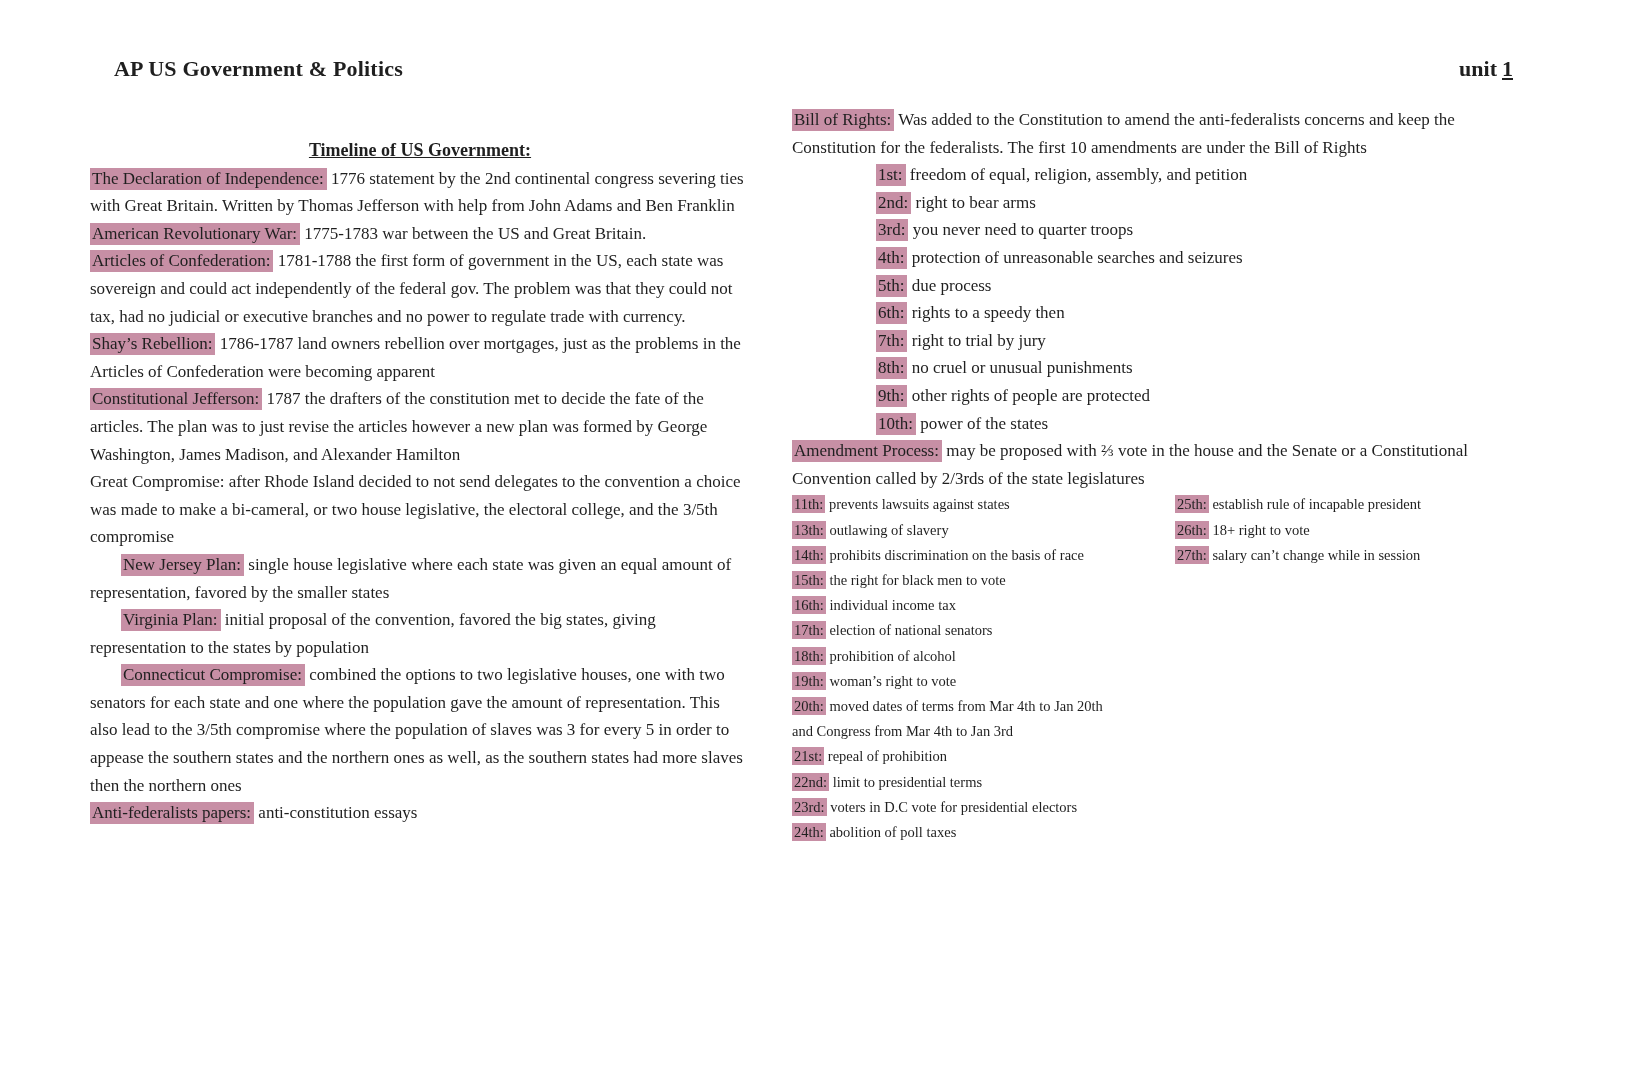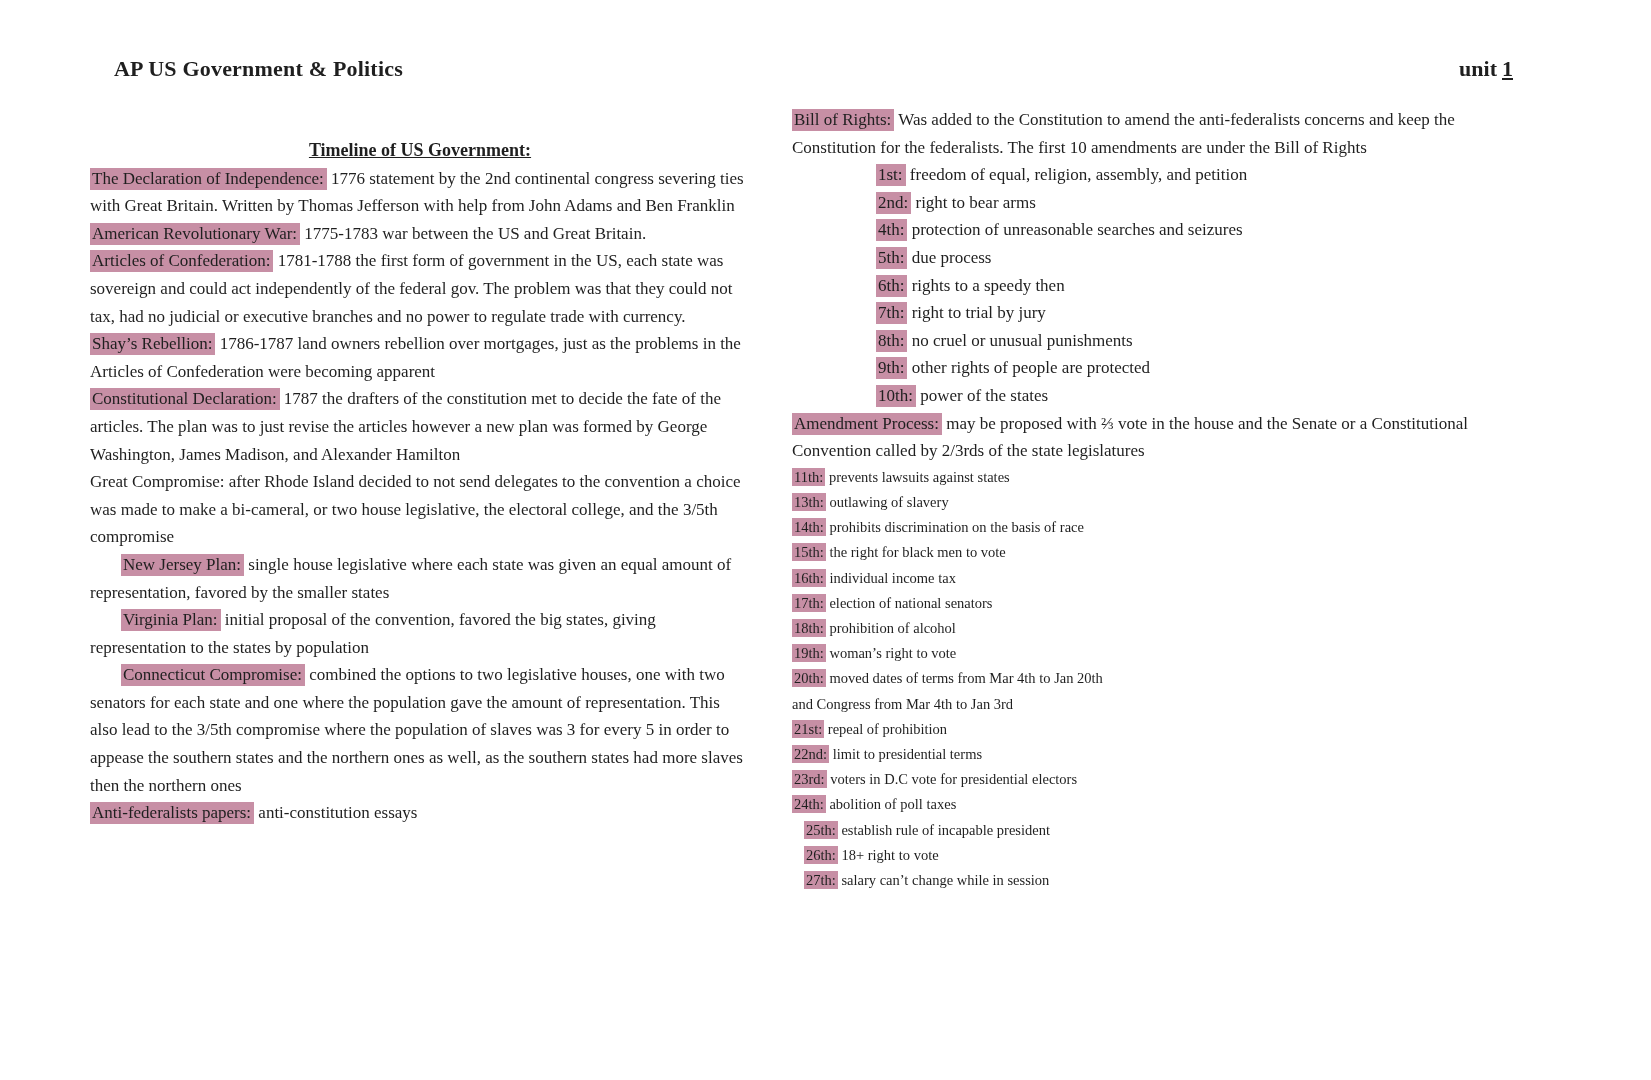--- a/index.html
+++ b/index.html
@@ -23,23 +23,23 @@
   .col-left{width:660px;}
   .col-right{width:678px;margin-left:42px;}
   .col-title{
     font-size:18px;line-height:27.6px;font-weight:bold;
     text-decoration:underline;text-align:center;margin-top:31px;
   }
   p.entry{font-size:17px;line-height:27.6px;}
   p.entry.tab-indent{text-indent:31px;}
   mark.hl{background:var(--hl);color:inherit;padding:1px 3px 2px 2px;}
   .bor-list{padding-left:84px;}
-  .am-grid{display:flex;align-items:flex-start;flex-direction:column;}
+  .am-grid{display:flex;align-items:flex-start;}
   .am-left{width:383px;}
-  .am-right{flex:1;margin-left:12px;}
+  .am-right{flex:1;}
   p.am-entry{font-size:14.5px;line-height:25.2px;white-space:nowrap;}
   p.am-entry mark.hl{padding:1px 2px 1px 2px;}
 </style>
 </head>
 <body>
 
 <div class="page">
 
   <div class="header-row">
     <h1 class="doc-title">AP US Government &amp; Politics</h1>
@@ -48,36 +48,37 @@
 
   <div class="columns">
 
     <section class="col-left">
       <h2 class="col-title">Timeline of US Government:</h2>
       <div>
           <p class="entry"><mark class="hl">The Declaration of Independence:</mark> <span>1776 statement by the 2nd continental congress severing ties with Great Britain. Written by Thomas Jefferson with help from John Adams and Ben Franklin</span></p>
           <p class="entry"><mark class="hl">American Revolutionary War:</mark> <span>1775-1783 war between the US and Great Britain.</span></p>
           <p class="entry"><mark class="hl">Articles of Confederation:</mark> <span>1781-1788 the first form of government in the US, each state was sovereign and could act independently of the federal gov. The problem was that they could not tax, had no judicial or executive branches and no power to regulate trade with currency.</span></p>
           <p class="entry"><mark class="hl">Shay’s Rebellion:</mark> <span>1786-1787 land owners rebellion over mortgages, just as the problems in the Articles of Confederation were becoming apparent</span></p>
-          <p class="entry"><mark class="hl">Constitutional Declaration:</mark> <span>1787 the drafters of the constitution met to decide the fate of the articles. The plan was to just revise the articles however a new plan was formed by George Washington, James Madison, and Alexander Hamilton</span></p>
+          <p class="entry"><mark class="hl">Constitutional Jefferson:</mark> <span>1787 the drafters of the constitution met to decide the fate of the articles. The plan was to just revise the articles however a new plan was formed by George Washington, James Madison, and Alexander Hamilton</span></p>
           <p class="entry"><span>Great Compromise: after Rhode Island decided to not send delegates to the convention a choice was made to make a bi-cameral, or two house legislative, the electoral college, and the 3/5th compromise</span></p>
           <p class="entry tab-indent"><mark class="hl">New Jersey Plan:</mark> <span>single house legislative where each state was given an equal amount of representation, favored by the smaller states</span></p>
           <p class="entry tab-indent"><mark class="hl">Virginia Plan:</mark> <span>initial proposal of the convention, favored the big states, giving representation to the states by population</span></p>
           <p class="entry tab-indent"><mark class="hl">Connecticut Compromise:</mark> <span>combined the options to two legislative houses, one with two senators for each state and one where the population gave the amount of representation. This also lead to the 3/5th compromise where the population of slaves was 3 for every 5 in order to appease the southern states and the northern ones as well, as the southern states had more slaves then the northern ones</span></p>
           <p class="entry"><mark class="hl">Anti-federalists papers:</mark> <span>anti-constitution essays</span></p>
         </div>
     </section>
 
     <section class="col-right">
       <div>
           <p class="entry"><mark class="hl">Bill of Rights:</mark> <span>Was added to the Constitution to amend the anti-federalists concerns and keep the Constitution for the federalists. The first 10 amendments are under the Bill of Rights</span></p>
         </div>
       <div class="bor-list">
           <p class="entry"><mark class="hl">1st:</mark> <span>freedom of equal, religion, assembly, and petition</span></p>
           <p class="entry"><mark class="hl">2nd:</mark> <span>right to bear arms</span></p>
+          <p class="entry"><mark class="hl">3rd:</mark> <span>you never need to quarter troops</span></p>
           <p class="entry"><mark class="hl">4th:</mark> <span>protection of unreasonable searches and seizures</span></p>
           <p class="entry"><mark class="hl">5th:</mark> <span>due process</span></p>
           <p class="entry"><mark class="hl">6th:</mark> <span>rights to a speedy then</span></p>
           <p class="entry"><mark class="hl">7th:</mark> <span>right to trial by jury</span></p>
           <p class="entry"><mark class="hl">8th:</mark> <span>no cruel or unusual punishments</span></p>
           <p class="entry"><mark class="hl">9th:</mark> <span>other rights of people are protected</span></p>
           <p class="entry"><mark class="hl">10th:</mark> <span>power of the states</span></p>
         </div>
       <div>
           <p class="entry"><mark class="hl">Amendment Process:</mark> <span>may be proposed with ⅔ vote in the house and the Senate or a Constitutional Convention called by 2/3rds of the state legislatures</span></p>

